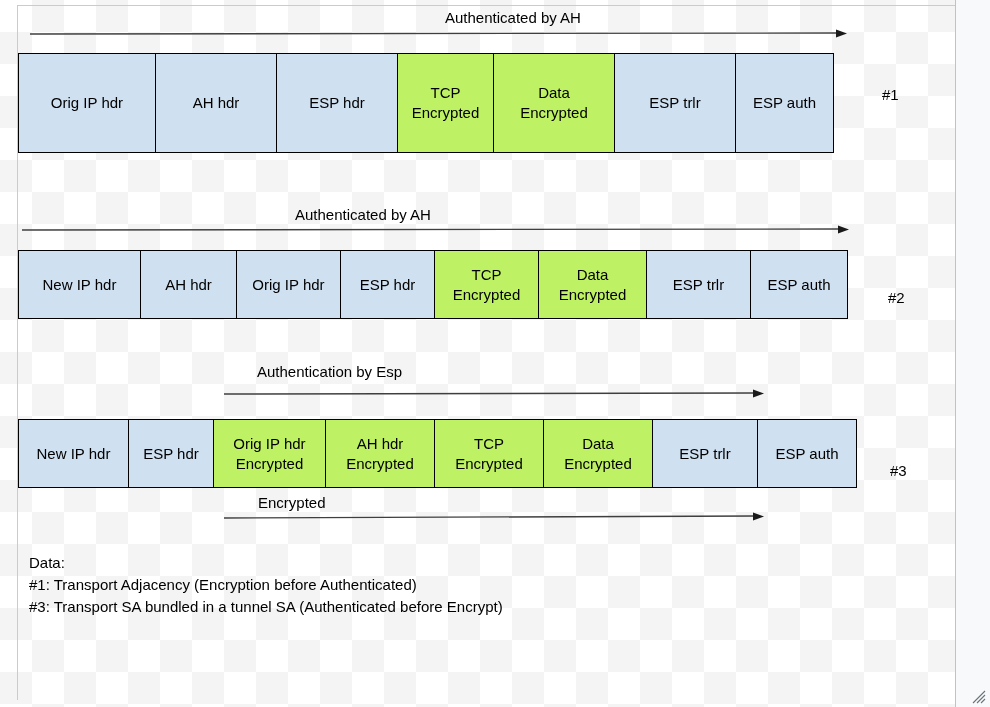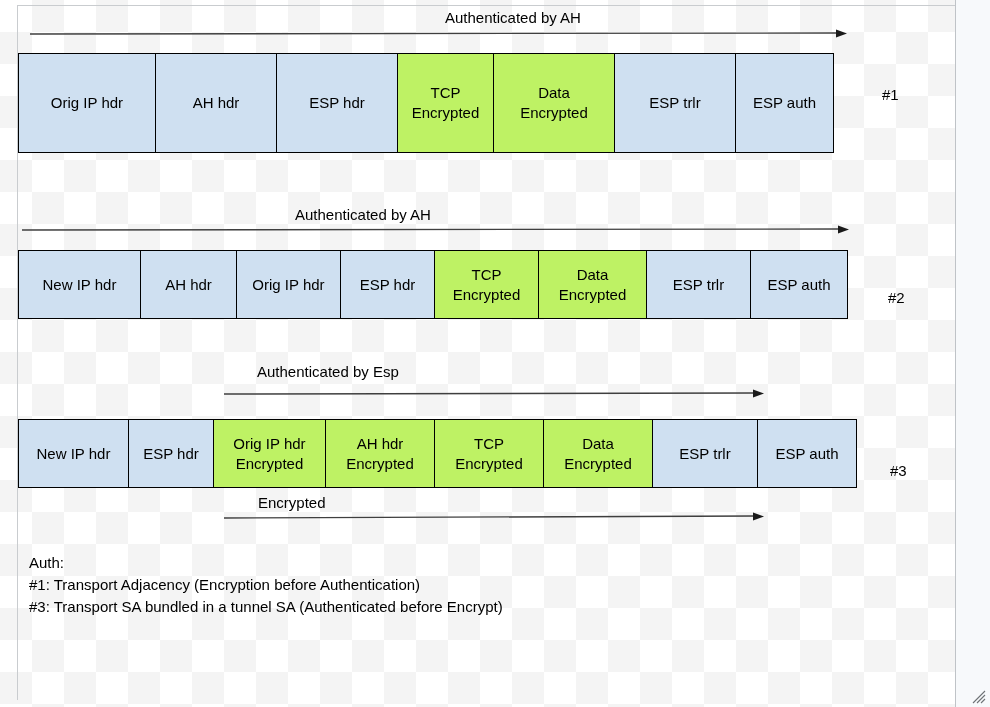--- a/index.html
+++ b/index.html
@@ -154,21 +154,21 @@
       <div class="cell gray" style="width: 105px;">TCP
 Encrypted</div>
       <div class="cell gray" style="width: 109px;">Data
 Encrypted</div>
       <div class="cell blue" style="width: 105px;">ESP trlr</div>
       <div class="cell blue" style="width: 98px;">ESP auth</div>
     </div>
 
   <div class="row-tag" style="left:888px; top:289px;">#2</div>
 
-  <div class="arrow-label" style="left:257px; top:363px;">Authenticated by Esp</div>
+  <div class="arrow-label" style="left:257px; top:363px;">Authentication by Esp</div>
   <div class="arrow" style="left:222px; top:388px; width:543px;">
     <svg width="543" height="11" viewBox="0 0 543 11">
       <line x1="2" y1="6" x2="533" y2="5" stroke="#3f3f3f" stroke-width="1.4"></line>
       <polygon points="531,1.5 542,5.5 531,9.5" fill="#1a1a1a"></polygon>
     </svg>
   </div>
 
   <div class="row" id="row3" style="left:18px; top:419px; height:69px;">
       <div class="cell blue" style="width: 111px;">New IP hdr</div>
       <div class="cell blue" style="width: 86px;">ESP hdr</div>
@@ -188,22 +188,22 @@
   <div class="arrow" style="left:222px; top:511px; width:543px;">
     <svg width="543" height="11" viewBox="0 0 543 11">
       <line x1="2" y1="7" x2="533" y2="5" stroke="#3f3f3f" stroke-width="1.4"></line>
       <polygon points="531,1.5 542,5.5 531,9.5" fill="#1a1a1a"></polygon>
     </svg>
   </div>
 
   <div class="row-tag" style="left:890px; top:462px;">#3</div>
 
   <div id="guide">
-    <div>Auth:</div>
-    <div>#1: Transport Adjacency (Encryption before Authentication)</div>
+    <div>Data:</div>
+    <div>#1: Transport Adjacency (Encryption before Authenticated)</div>
     <div>#3: Transport SA bundled in a tunnel SA (Authenticated before Encrypt)</div>
   </div>
 
   <div id="resize-grip">
     <svg width="14" height="14" viewBox="0 0 14 14">
       <line x1="13" y1="1" x2="1" y2="13" stroke="#6e7276" stroke-width="1.1"></line>
       <line x1="13" y1="5" x2="5" y2="13" stroke="#6e7276" stroke-width="1.1"></line>
       <line x1="13" y1="9" x2="9" y2="13" stroke="#6e7276" stroke-width="1.1"></line>
     </svg>
   </div>

